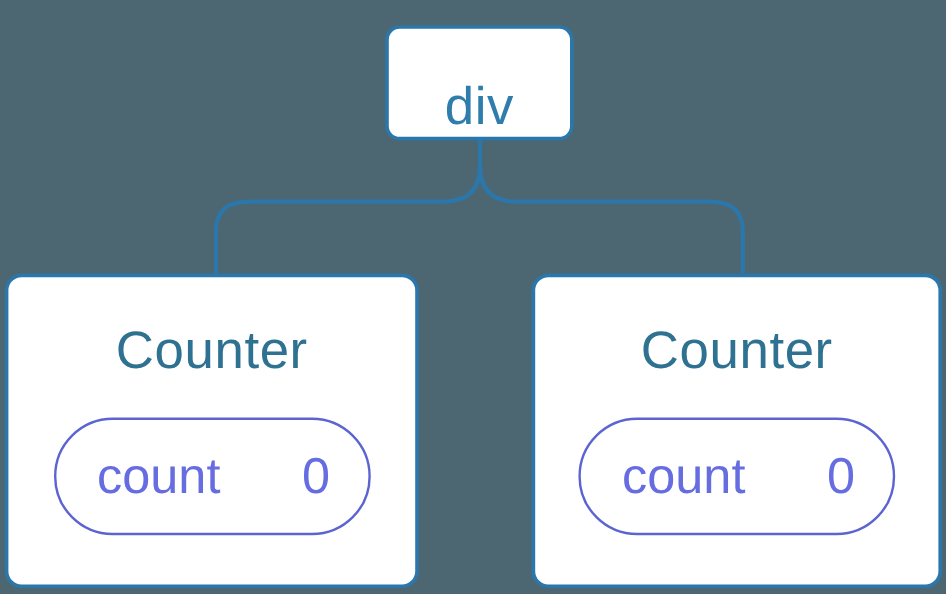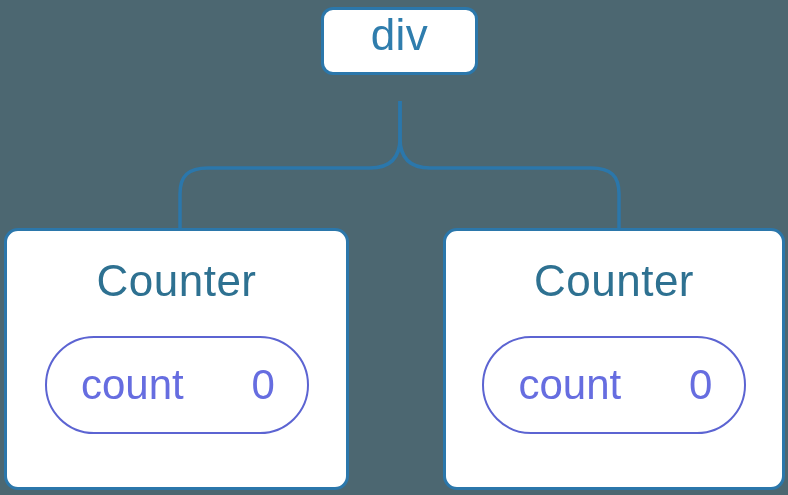--- a/index.html
+++ b/index.html
@@ -31,27 +31,27 @@
     width: 788px; height: 495px;
     pointer-events: none;
   }
   .connector-svg path {
     fill: none;
     stroke: var(--connector);
     stroke-width: 3.5;
   }
   .root-node {
     position: absolute;
-    left: 321px; top: 7px;
-    width: 157px; height: 68px;
+    left: 321px; top: 21px;
+    width: 157px; height: 96px;
     background: var(--card-bg);
     border: 3px solid var(--node-border);
     border-radius: 12px;
     display: flex;
-    align-items: flex-start;
+    align-items: flex-end;
     justify-content: center;
   }
   .root-node .root-label {
     font-size: 44px;
     font-weight: 500;
     color: var(--root-label);
     letter-spacing: 0.5px;
   }
   .component-card {
     position: absolute;
@@ -60,21 +60,21 @@
     background: var(--card-bg);
     border: 3px solid var(--node-border);
     border-radius: 14px;
     display: flex;
     flex-direction: column;
     align-items: center;
   }
   .component-card.left  { left: 4px;   width: 345px; }
   .component-card.right { left: 443px; width: 342px; }
   .component-title {
-    margin-top: 24px;
+    margin-top: 36px;
     font-size: 44px;
     line-height: 52px;
     font-weight: 500;
     color: var(--title);
     letter-spacing: 0.5px;
   }
   .state-pill {
     margin-top: 29px;
     width: 264px;
     height: 98px;

